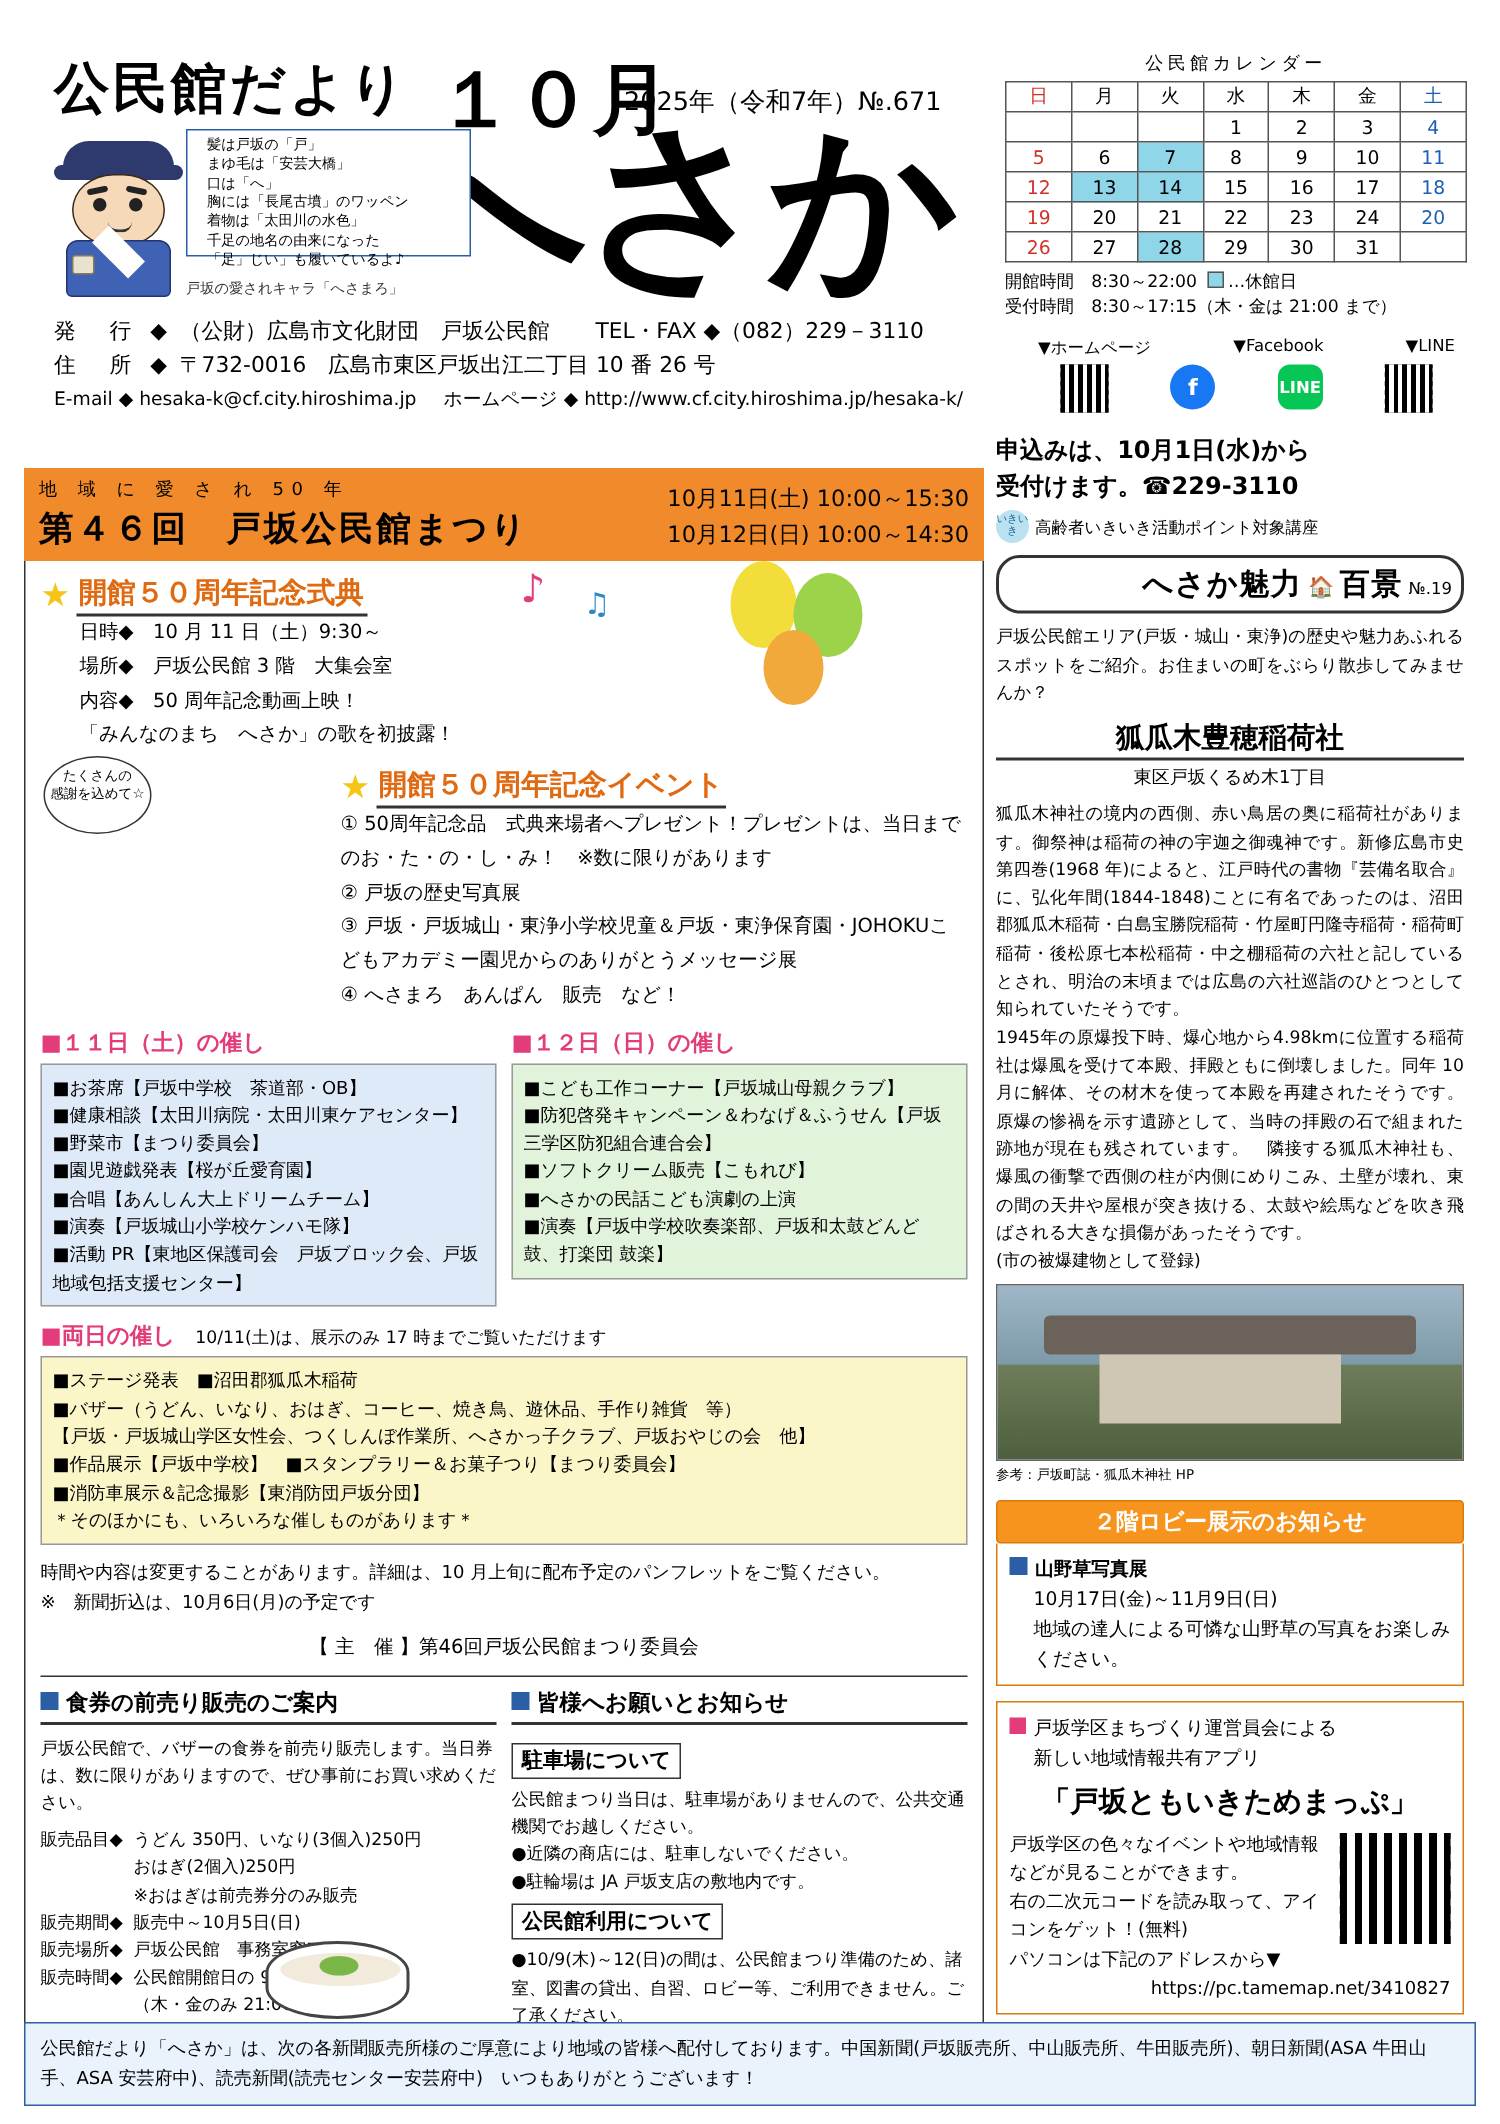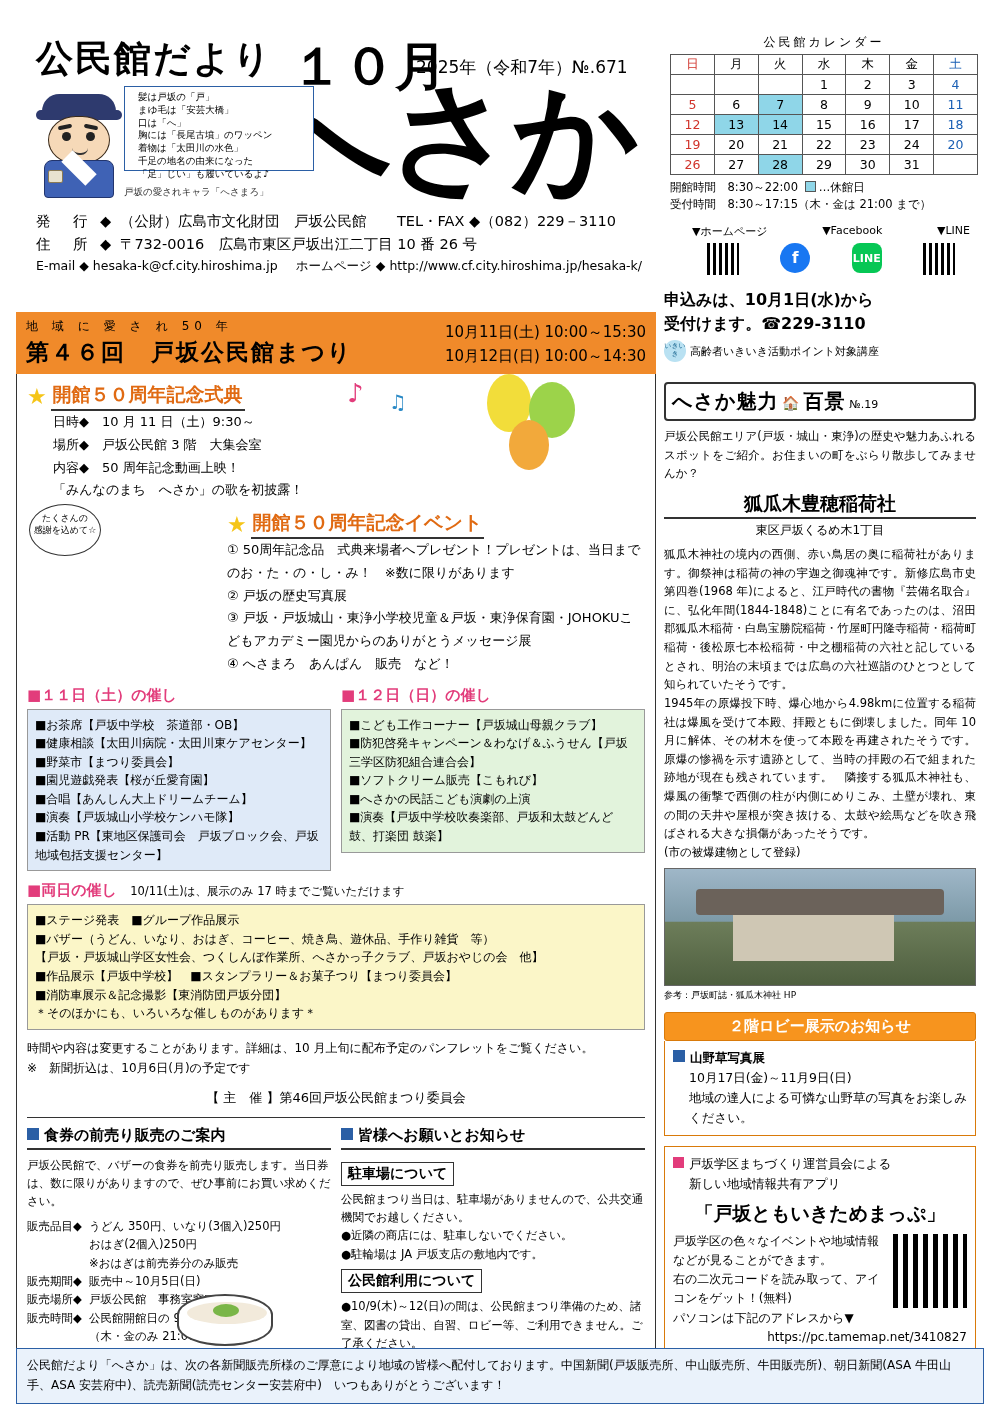--- a/index.html
+++ b/index.html
@@ -105,21 +105,21 @@
   .bot-h { font-size:15px; font-weight:bold; border-bottom:2px solid #333; padding-bottom:3px; margin-bottom:6px; }
   .sqblue { display:inline-block; width:12px; height:12px; background:#2b5fa5; margin-right:5px; vertical-align:0px;}
   .subbox { border:1px solid #333; padding:2px 6px; font-size:14px; font-weight:bold; display:inline-block; margin:6px 0 4px; }
   .small { font-size:11.5px; line-height:1.6; }
 
   
   .apply { font-size:16px; line-height:1.5; font-weight:bold; }
   .apply-note { font-size:11px; margin-top:4px; display:flex; align-items:center; gap:4px;}
   .ikiiki { width:22px; height:22px; border-radius:50%; background:#b9e1f2; font-size:7px; display:flex; align-items:center; justify-content:center; text-align:center; line-height:1.1; color:#14618c;}
 
-  .mirok { border:2px solid #333; border-radius:4px; padding:4px 6px; text-align:left; margin-top:20px; }
+  .mirok { border:2px solid #333; border-radius:16px; padding:4px 6px; text-align:right; margin-top:8px; }
   .mirok-t { font-size:20px; font-weight:bold; letter-spacing:1px; }
   .mirok-no { font-size:11px; }
   .r-body { font-size:11.5px; line-height:1.62; margin-top:6px; text-align:justify; }
   .shrine-name { text-align:center; font-size:19px; font-weight:bold; border-bottom:2px solid #333; display:block; margin:8px auto 3px; }
   .shrine-addr { text-align:center; font-size:12px; margin-bottom:4px; }
   .photo { width:100%; height:118px; background:linear-gradient(#9fb7c8,#7d9aa8 45%,#6d7d5a 46%,#4e5f3f); margin-top:6px; position:relative; overflow:hidden; border:1px solid #666;}
   .photo .roof { position:absolute; left:10%; top:18%; width:80%; height:22%; background:#6b625a; border-radius:4px; }
   .photo .wall { position:absolute; left:22%; top:40%; width:52%; height:40%; background:#cfc7b4; }
   .ref { font-size:9px; margin-top:3px; }
 
@@ -342,21 +342,21 @@
                 <div>■演奏【戸坂中学校吹奏楽部、戸坂和太鼓どんど鼓、打楽団 鼓楽】</div>
               </div>
           </div>
         </div>
 
         <div class="both-title">
           <span class="pink">■両日の催し</span>
           <span style="font-size:11.5px; font-weight:normal; margin-left:8px;">10/11(土)は、展示のみ 17 時までご覧いただけます</span>
         </div>
         <div class="ev-inner yellow" id="both-items">
-            <div>■ステージ発表　■グループ作品展示</div>
+            <div>■ステージ発表　■沼田郡狐瓜木稲荷</div>
             <div>■バザー（うどん、いなり、おはぎ、コーヒー、焼き鳥、遊休品、手作り雑貨　等）</div>
             <div>【戸坂・戸坂城山学区女性会、つくしんぼ作業所、へさかっ子クラブ、戸坂おやじの会　他】</div>
             <div>■作品展示【戸坂中学校】　■スタンプラリー＆お菓子つり【まつり委員会】</div>
             <div>■消防車展示＆記念撮影【東消防団戸坂分団】</div>
             <div>＊そのほかにも、いろいろな催しものがあります＊</div>
           </div>
 
         <div class="note-line" id="festival-notes">
             <div>時間や内容は変更することがあります。詳細は、10 月上旬に配布予定のパンフレットをご覧ください。</div>
             <div>※　新聞折込は、10月6日(月)の予定です</div>

